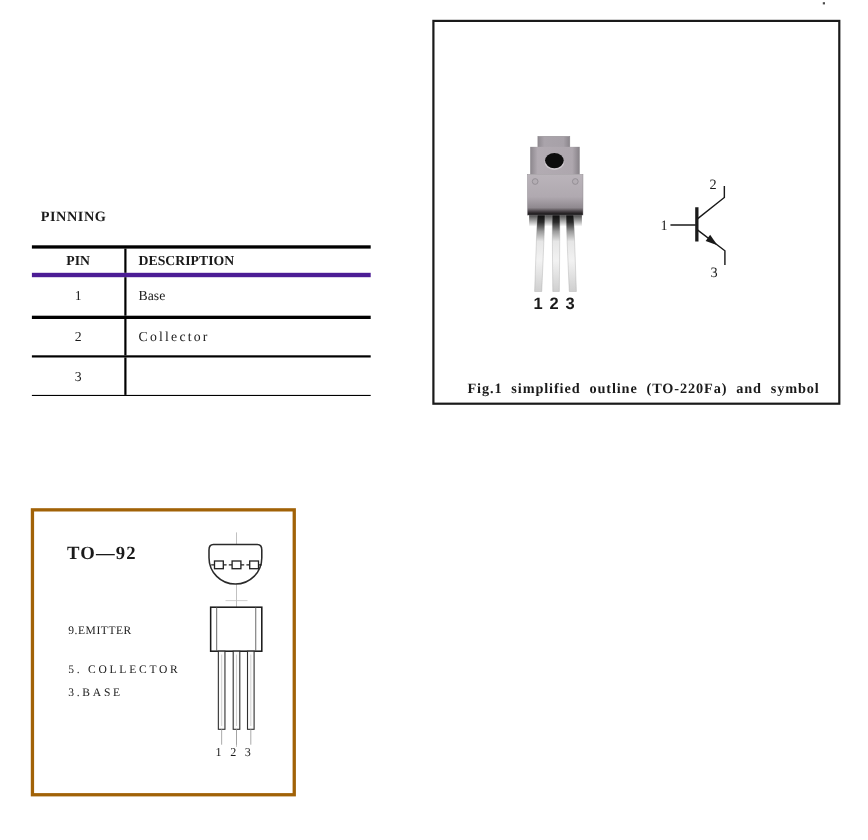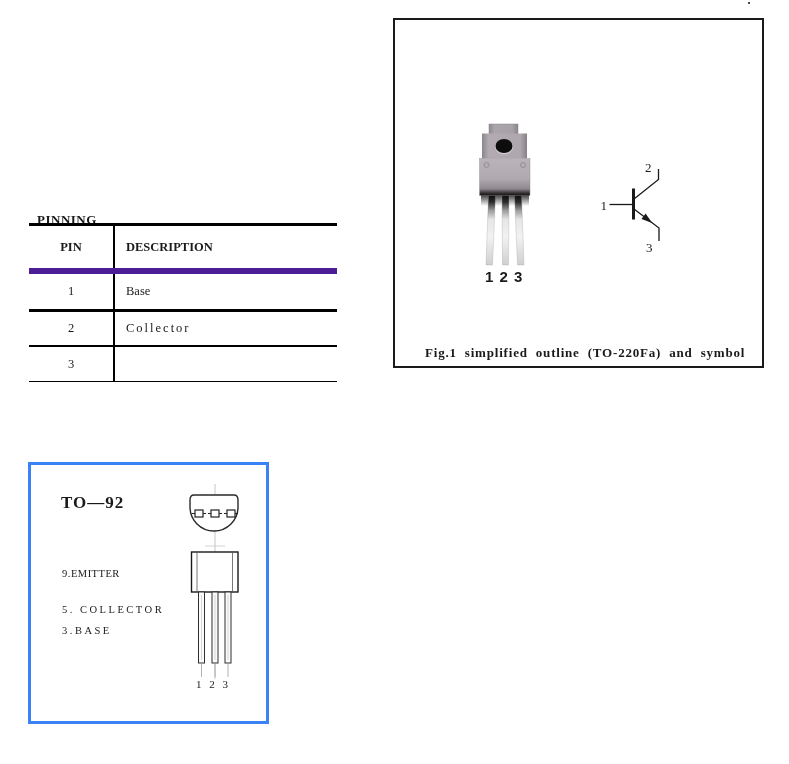--- a/index.html
+++ b/index.html
@@ -2,27 +2,27 @@
 <html><head>
 <meta charset="utf-8">
 <style>
   html,body{margin:0;padding:0;background:#fff;}
   .canvas{
     position:relative;width:789px;height:764px;background:#ffffff;
     font-family:"Liberation Serif", serif;color:#1a1a1a;overflow:hidden;
   }
   
   .pinning-heading{
-    position:absolute;left:37px;top:212px;font-size:13px;font-weight:bold;letter-spacing:.5px;
+    position:absolute;left:37px;top:189px;font-size:13px;font-weight:bold;letter-spacing:.5px;
   }
   .ptable{
     position:absolute;left:29px;top:223px;width:308px;border-top:3px solid #000;
   }
   .prow{display:flex;box-sizing:border-box;align-items:stretch;}
-  .prow.rh{height:48px;border-bottom:6px solid #4c1d95;}
+  .prow.rh{height:26px;border-bottom:4px solid #4c1d95;}
   .prow.r1{height:38px;border-bottom:3px solid #000;}
   .prow.r2{height:35px;border-bottom:2px solid #000;}
   .prow.r3{height:35px;border-bottom:1px solid #000;}
   .pcell{
     width:86px;border-right:2px solid #000;display:flex;align-items:center;justify-content:center;
     font-size:12.5px;box-sizing:border-box;
   }
   .dcell{flex:1;display:flex;align-items:center;padding-left:11px;font-size:12.5px;}
   .prow.rh .pcell,.prow.rh .dcell{font-weight:bold;font-size:12.5px;}
   .prow.r2 .dcell{letter-spacing:2px;text-align:center;}
@@ -38,21 +38,21 @@
     font-family:"Liberation Sans", sans-serif;font-weight:bold;font-size:15px;letter-spacing:1px;
   }
   .sym-svg{position:absolute;left:197px;top:127px;width:110px;height:115px;}
   .fig1-caption{
     position:absolute;left:30px;top:325px;font-size:13px;font-weight:bold;
     letter-spacing:.8px;word-spacing:4px;white-space:nowrap;
   }
   
   .to92{
     position:absolute;left:28px;top:462px;width:241px;height:262px;
-    border:3px solid #3b82f6;box-sizing:border-box;
+    border:3px solid #a16207;box-sizing:border-box;
   }
   .to92-title{position:absolute;left:30px;top:28px;font-size:17px;font-weight:bold;letter-spacing:1px;}
   .to92-lab{position:absolute;left:31px;font-size:10.5px;white-space:nowrap;}
   .to92-lab.e{top:103px;letter-spacing:.5px;}
   .to92-lab.c{top:139px;letter-spacing:2.5px;}
   .to92-lab.b{top:160px;letter-spacing:2.5px;}
   .to92-svg{position:absolute;left:152px;top:16px;width:70px;height:200px;}
   .to92-nums{position:absolute;left:165px;top:213px;font-size:11px;letter-spacing:2.5px;}
   
   .stray-dot{position:absolute;left:748px;top:2px;width:2px;height:2px;background:#4a4a4a;}

